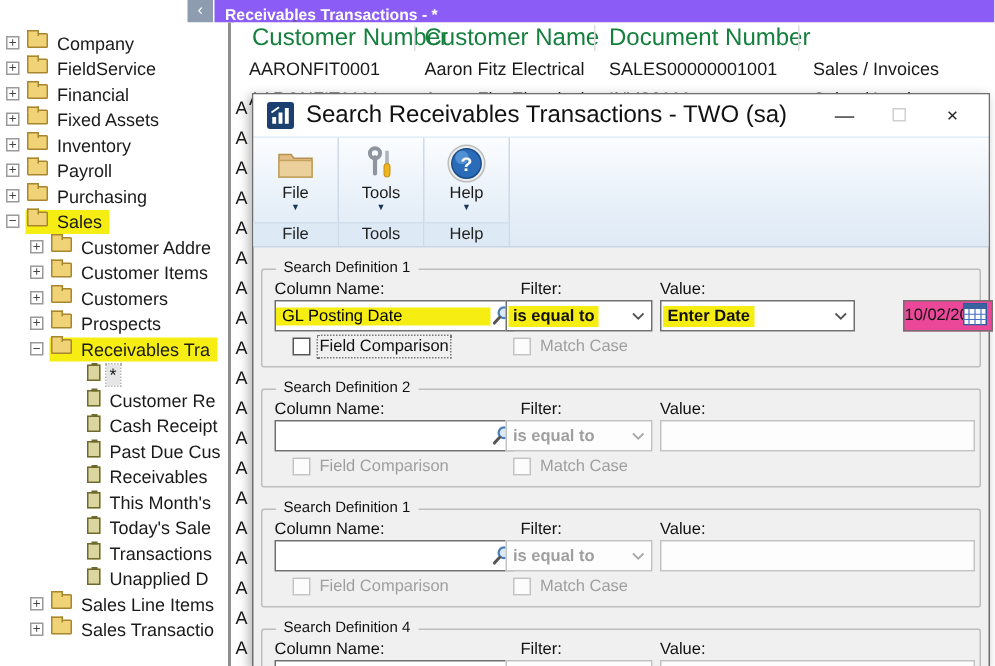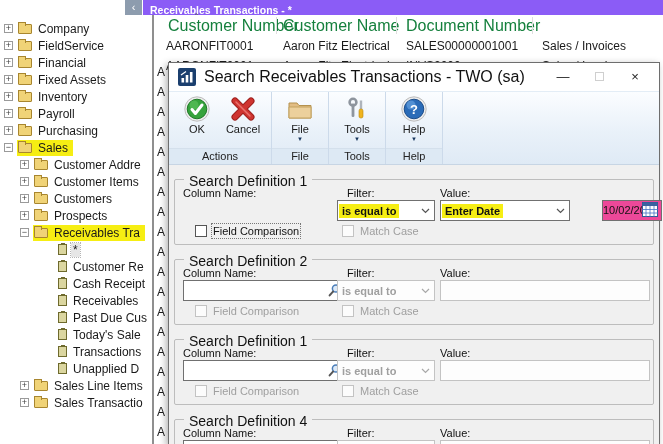--- a/index.html
+++ b/index.html
@@ -16,21 +16,21 @@
   
   .tree { position:absolute; left:0; top:15px; width:154px; bottom:0; background:#fff;
     border-right:2px solid #8f8f8f; overflow:hidden; padding-top:5px; }
   .titem { height:17px; display:flex; align-items:center; font-size:12px; color:#1a1a1a; white-space:nowrap; }
   .titem.lvl0 { padding-left:4px; }
   .titem.lvl1 { padding-left:20px; }
   .titem.lvl2 { padding-left:44px; }
   .toggle { width:9px; height:9px; border:1px solid #9a9a9a; background:#fff; color:#444;
     font-size:9px; line-height:7px; text-align:center; margin-right:4px; flex:none; }
   .toggle:empty { visibility:hidden; }
-  .core { display:flex; align-items:center; padding:1px 3px 1px 1px; }
+  .core { display:flex; padding:1px 3px 1px 1px; }
   .titem.hl .core { background:#f6ee13; }
   .titem.sel .tlabel { background:#e6e6e6; outline:1px dotted #b5b5b5; }
   .ticon { flex:none; margin-right:4px; position:relative; }
   .folder-ic { width:14px; height:10px; background:#f0d377; border:1px solid #a8862f; border-radius:1px; }
   .folder-ic::before { content:''; position:absolute; top:-3px; left:-1px; width:6px; height:3px;
     background:#f0d377; border:1px solid #a8862f; border-bottom:none; }
   .doc-ic { width:9px; height:11px; background:#dbd6a0; border:1px solid #6e6a2d; }
   .doc-ic::before { content:''; position:absolute; top:-2px; left:2px; width:4px; height:2px; background:#6e6a2d; }
   .tlabel { padding:0 2px; }
 
@@ -63,21 +63,21 @@
   .tgroup { display:flex; flex-direction:column; border-right:1px solid #ccdaea; }
   .tg-buttons { flex:1; display:flex; padding:4px 5px 0 5px; }
   .tbtn { width:46px; display:flex; flex-direction:column; align-items:center; font-size:11px; color:#1a1a1a; }
   .tbtn .ic { width:26px; height:26px; margin-bottom:1px; }
   .menu-arrow { font-size:6px; color:#17365d; margin-top:1px; line-height:6px; }
   .tg-label { height:16px; font-size:11px; color:#222; text-align:center; line-height:15px;
     border-top:1px solid #d4e0ec; background:#dde9f4; }
 
   .dlg-body { padding:14px 5px 0 5px; }
   .sd-box { position:relative; border:1px solid #bdbdbd; border-radius:2px; height:66px; margin-bottom:14px; }
-  .legend { position:absolute; top:-7px; left:9px; background:#f0f0f0; padding:0 5px; font-size:14px; color:#111; }
+  .legend { position:absolute; top:-7px; left:9px; background:#f0f0f0; padding:0 5px; font-size:10px; color:#111; }
   .flabel { position:absolute; top:7px; font-size:11px; color:#111; }
   .cn-l{left:8px} .fl-l{left:172px} .vl-l{left:265px}
   .frow { position:absolute; top:20px; height:21px; }
   .cn-field { left:8px; width:160px; border:1px solid #707070; background:#fff; display:flex; align-items:center; font-size:11px; }
   .cn-text { flex:1; padding-left:4px; white-space:nowrap; overflow:hidden; }
   .combo { border:1px solid #707070; background:#fff; display:flex; align-items:center; font-size:11px; color:#111; padding-left:1px;font-weight:bold; }
   .combo .ctext { padding:1px 3px; white-space:nowrap; }
   .combo-filter { left:162px; width:98px; }
   .combo-value { left:265px; width:130px; }
   .value-box { left:265px; width:210px; border:1px solid #c3c3c3; background:#fdfdfd; }
@@ -213,28 +213,35 @@
     <span class="toggle"></span>
     <span class="core">
       <span class="ticon doc-ic"></span>
       <span class="tlabel">Cash Receipt</span>
     </span>
   </div>
     <div class="titem lvl2">
     <span class="toggle"></span>
     <span class="core">
       <span class="ticon doc-ic"></span>
+      <span class="tlabel">Past Due Cus</span>
+    </span>
+  </div>
+    <div class="titem lvl2">
+    <span class="toggle"></span>
+    <span class="core">
+      <span class="ticon doc-ic"></span>
       <span class="tlabel">Receivables</span>
     </span>
   </div>
     <div class="titem lvl2">
     <span class="toggle"></span>
     <span class="core">
       <span class="ticon doc-ic"></span>
-      <span class="tlabel">Past Due Cus</span>
+      <span class="tlabel">This Month's</span>
     </span>
   </div>
     <div class="titem lvl2">
     <span class="toggle"></span>
     <span class="core">
       <span class="ticon doc-ic"></span>
       <span class="tlabel">Today's Sale</span>
     </span>
   </div>
     <div class="titem lvl2">
@@ -322,42 +329,20 @@
     </svg>
     <span class="dlg-title">Search Receivables Transactions - TWO (sa)</span>
     <span class="win-controls">
       <span class="wc">—</span>
       <span class="wc"><span class="wc-max-box"></span></span>
       <span class="wc">×</span>
     </span>
   </div>
 
   <div class="dlg-toolbar">
-    <div class="tgroup">
-      <div class="tg-buttons">
-        <div class="tbtn">
-          <svg class="ic" viewBox="0 0 26 26">
-            <circle cx="13" cy="13" r="12.2" fill="#ededed" stroke="#bcbcbc"></circle>
-            <circle cx="13" cy="13" r="9.8" fill="#36a33c" stroke="#1f7a27"></circle>
-            <circle cx="10" cy="9" r="4.5" fill="#6ed06a" opacity="0.45"></circle>
-            <path d="M8 13.5 l3.4 4 L18 9" fill="none" stroke="#fff" stroke-width="3" stroke-linecap="round" stroke-linejoin="round"></path>
-          </svg>
-          <span>OK</span>
-        </div>
-        <div class="tbtn">
-          <svg class="ic" viewBox="0 0 26 26">
-            <path d="M5 5 L21 21 M21 5 L5 21" stroke="#9e1f1c" stroke-width="7" stroke-linecap="round"></path>
-            <path d="M5 5 L21 21 M21 5 L5 21" stroke="#cf3430" stroke-width="5" stroke-linecap="round"></path>
-            <path d="M6 6 L20 20" stroke="#e9706c" stroke-width="1.5" stroke-linecap="round"></path>
-          </svg>
-          <span>Cancel</span>
-        </div>
-      </div>
-      <div class="tg-label">Actions</div>
-    </div>
 
     <div class="tgroup">
       <div class="tg-buttons">
         <div class="tbtn">
           <svg class="ic" viewBox="0 0 26 26">
             <path d="M2 7 h8 l2 2.5 h12 v12.5 h-22 z" fill="#e2bd84" stroke="#b5924f"></path>
             <path d="M2 11 h22 v11 h-22 z" fill="#ecd09c" stroke="#c3a25f"></path>
           </svg>
           <span>File</span>
           <span class="menu-arrow">▼</span>
@@ -397,20 +382,27 @@
       </div>
       <div class="tg-label">Help</div>
     </div>
   </div>
 
   <div class="dlg-body">
 
     <div class="sd-box">
       <span class="legend">Search Definition 1</span>
       <span class="flabel cn-l">Column Name:</span>
+      <div class="frow cn-field">
+        <span class="cn-text hl-bg">GL Posting Date</span>
+        <svg class="mag" width="15" height="15" viewBox="0 0 15 15">
+          <circle cx="9" cy="5.5" r="3.6" fill="#dce9f7" stroke="#4a7db8" stroke-width="1.5"></circle>
+          <line x1="6" y1="8.6" x2="2.6" y2="12.4" stroke="#555" stroke-width="2" stroke-linecap="round"></line>
+        </svg>
+      </div>
       <span class="flabel fl-l">Filter:</span>
       <div class="frow combo combo-filter">
         <span class="ctext hl-bg">is equal to</span>
         <span class="chev">
           <svg width="9" height="6" viewBox="0 0 9 6">
               <polyline points="1,1 4.5,4.5 8,1" fill="none" stroke="currentColor" stroke-width="1.2"></polyline>
             </svg>
         </span>
       </div>
       <span class="flabel vl-l">Value:</span>

